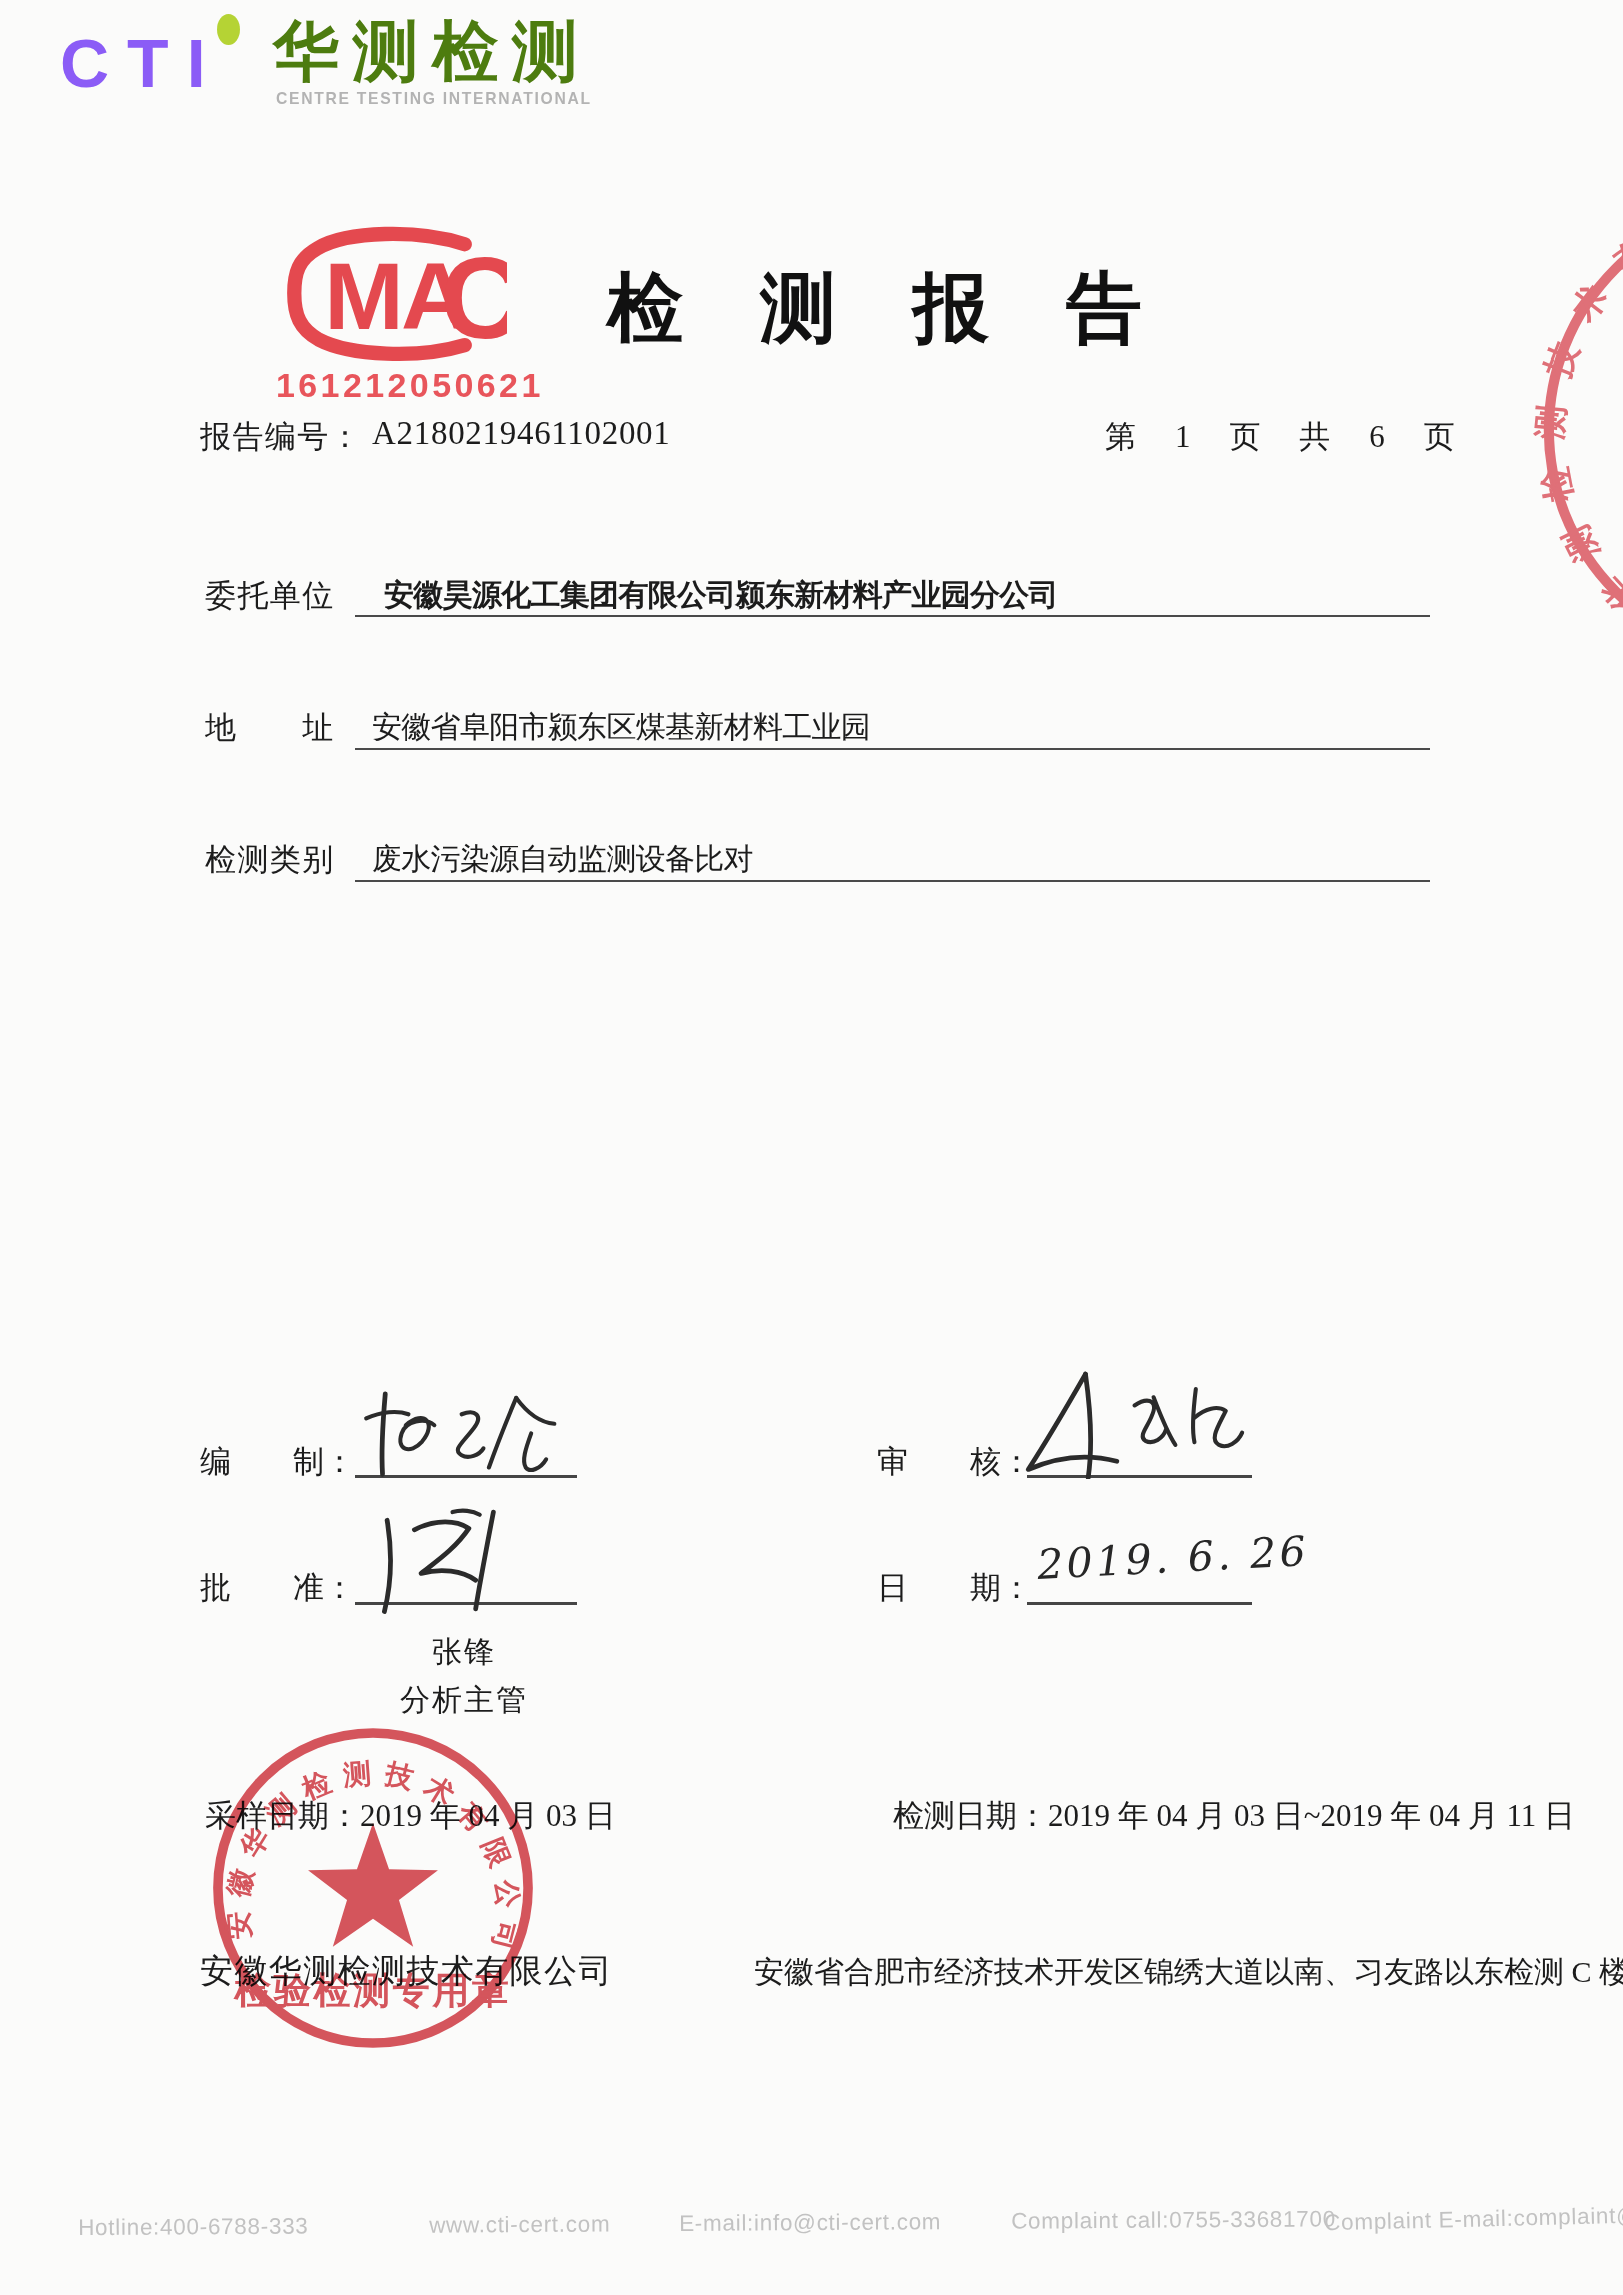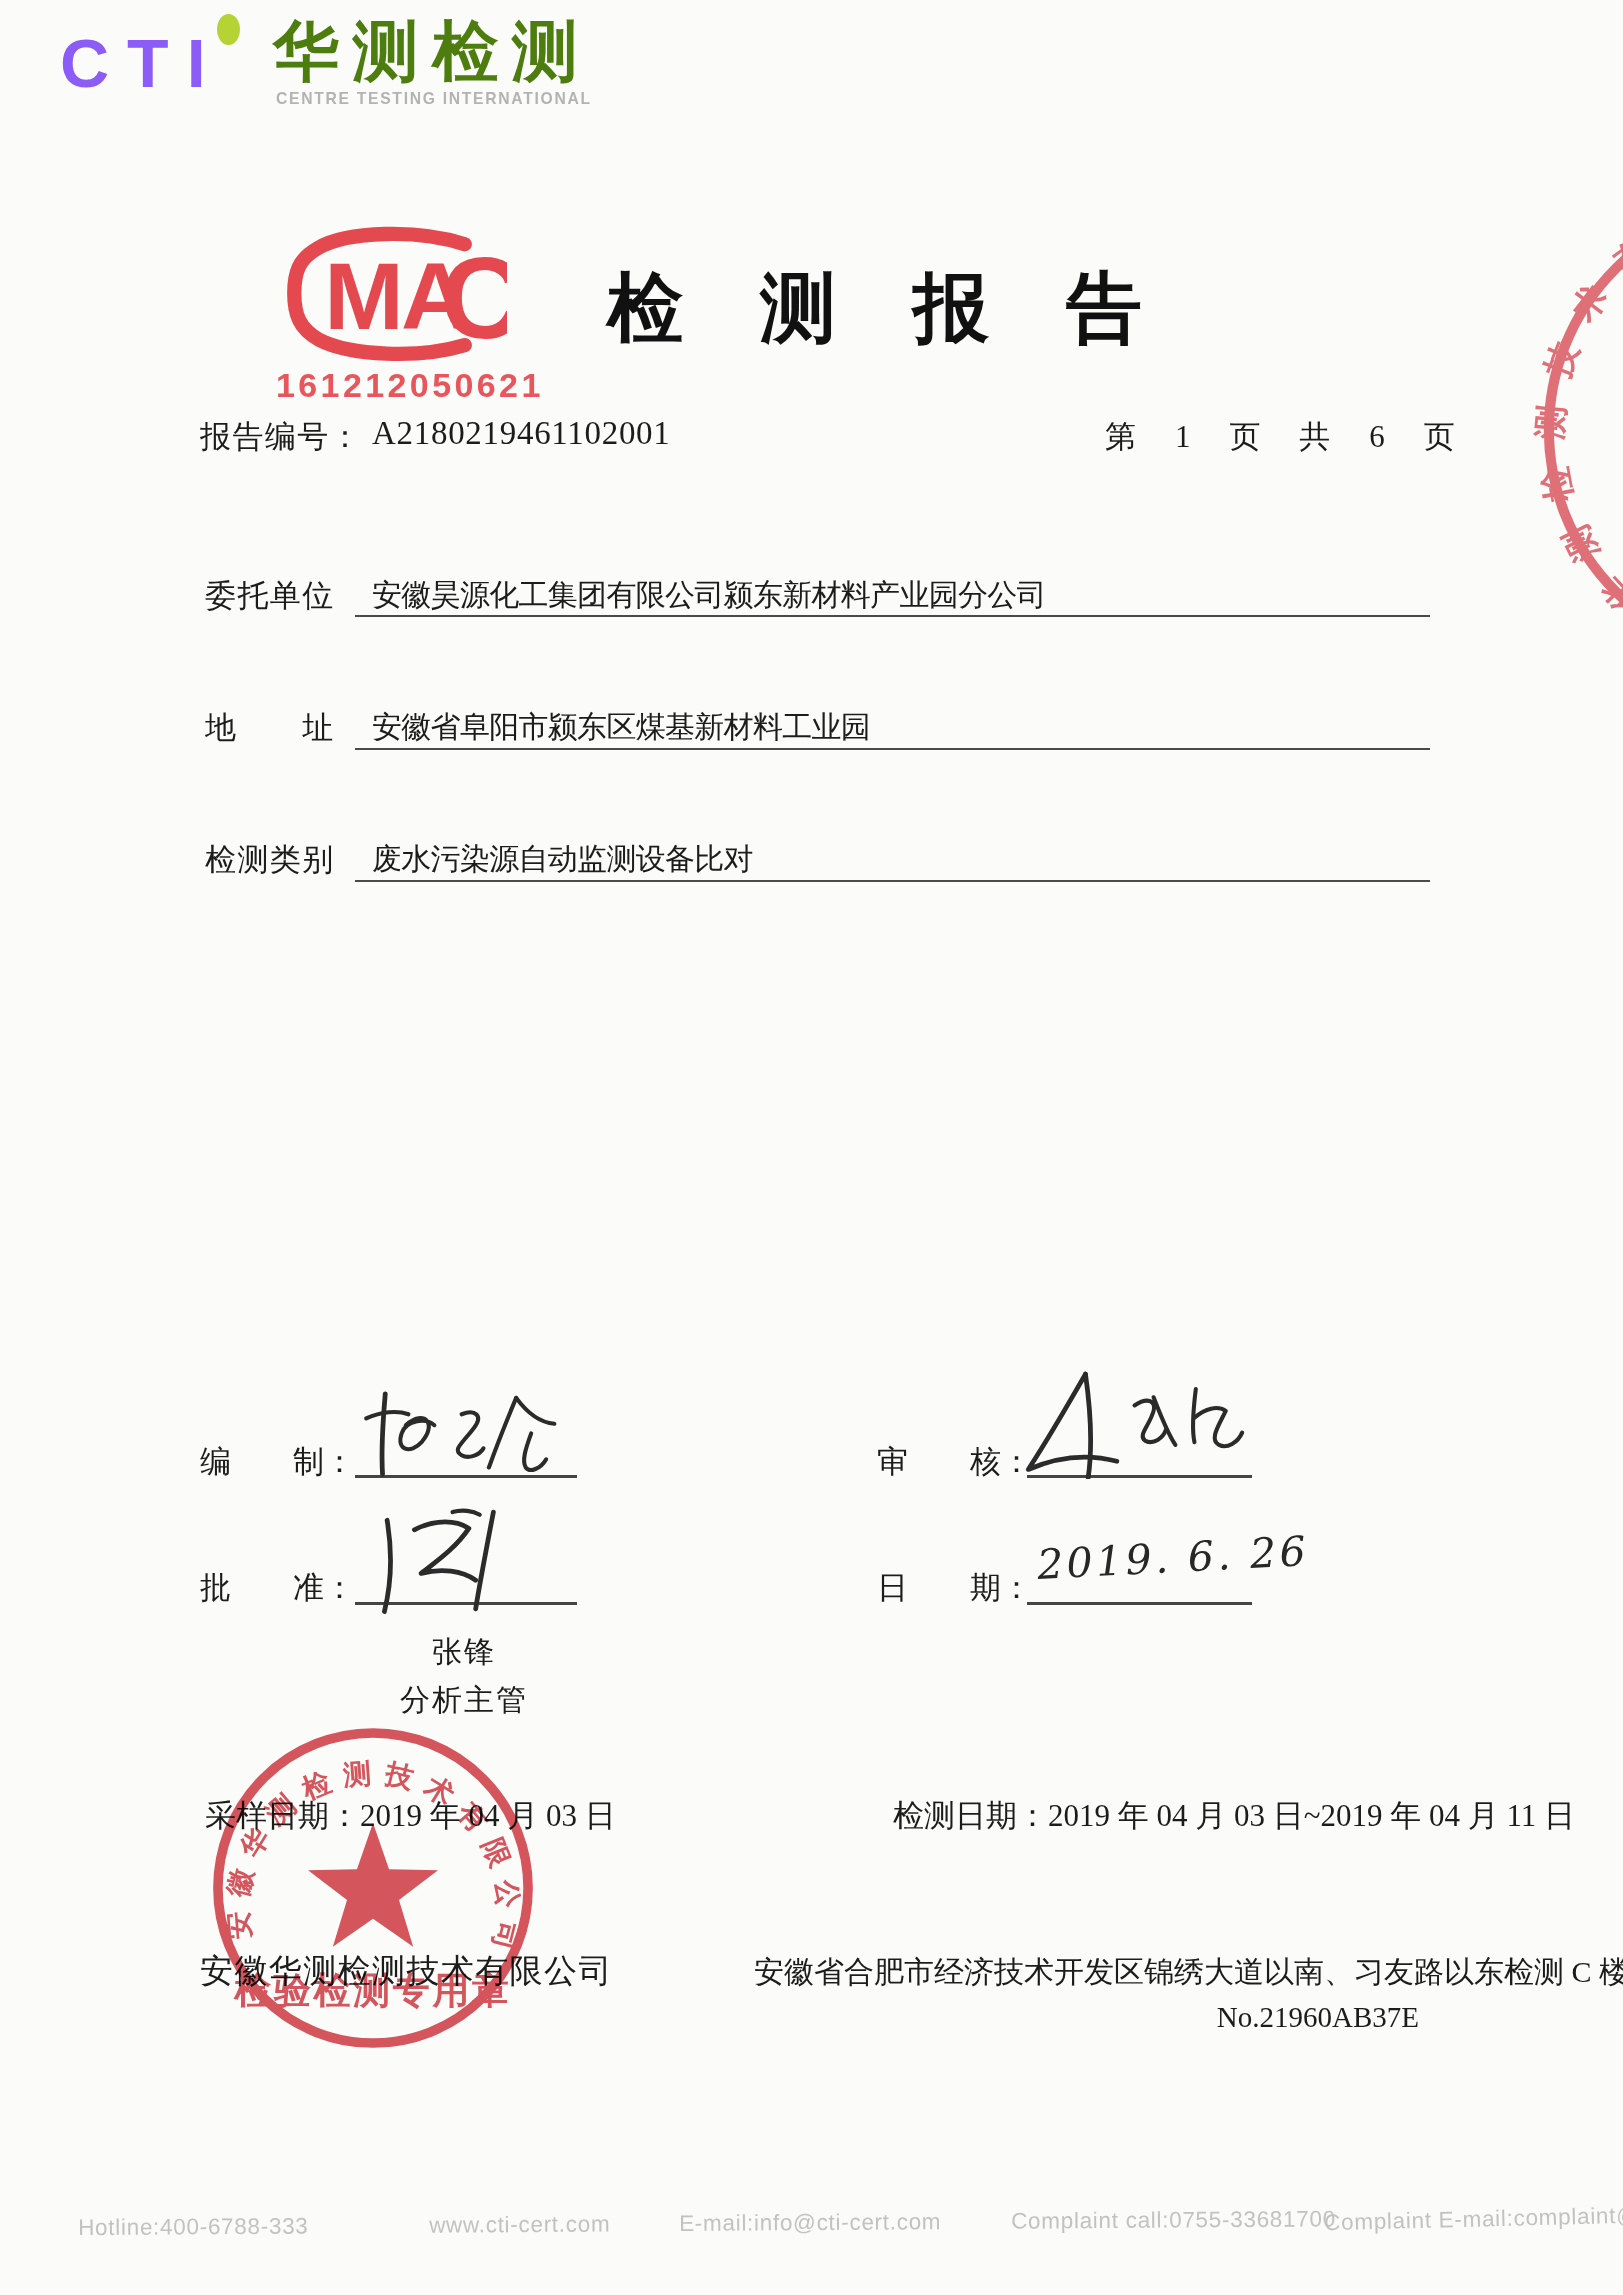--- a/index.html
+++ b/index.html
@@ -105,21 +105,21 @@
   </svg>
   <div class="abs cma-number">161212050621</div>
 
   <h1 class="abs title" style="margin:0;">检 测 报 告</h1>
 
   <span class="abs repno-label">报告编号：</span>
   <span class="abs repno-value">A2180219461102001</span>
   <span class="abs page-ind">第 1 页 共 6 页</span>
 
   <span class="abs f-label" style="left:205px; top:575px;">委托单位</span>
-  <span class="abs f-value" style="left:372px; top:575px;">安徽昊源化工集团有限公司颍东新材料产业园分公司</span>
+  <span class="abs f-value" style="left:384px; top:575px;font-weight:bold;">安徽昊源化工集团有限公司颍东新材料产业园分公司</span>
   <div class="abs u-line" style="left:355px; top:615px; width:1075px;"></div>
 
   <span class="abs f-label" style="left:205px; top:707px;">地　　址</span>
   <span class="abs f-value" style="left:372px; top:707px;">安徽省阜阳市颍东区煤基新材料工业园</span>
   <div class="abs u-line" style="left:355px; top:748px; width:1075px;"></div>
 
   <span class="abs f-label" style="left:205px; top:839px;">检测类别</span>
   <span class="abs f-value" style="left:372px; top:839px;">废水污染源自动监测设备比对</span>
   <div class="abs u-line" style="left:355px; top:880px; width:1075px;"></div>
 
@@ -160,21 +160,20 @@
   <span class="abs hand-date" style="left:1037px; top:1534px;">2019. 6. 26</span>
 
   <div class="abs name-cn" style="left:355px; top:1632px;">张锋</div>
   <div class="abs name-cn" style="left:355px; top:1680px;">分析主管</div>
 
   <span class="abs date-line" style="left:205px; top:1795px;">采样日期：2019 年 04 月 03 日</span>
   <span class="abs date-line" style="left:855px; top:1795px;margin-left:38px;">检测日期：2019 年 04 月 03 日~2019 年 04 月 11 日</span>
 
   <span class="abs company-cn" style="left:200px; top:1949px;">安徽华测检测技术有限公司</span>
   <span class="abs addr" style="left:754px; top:1952px;">安徽省合肥市经济技术开发区锦绣大道以南、习友路以东检测 C 楼</span>
-  <div class="abs certno" style="left:754px; top:2001px;">No.21960AB37E</div>
 
   <svg class="abs stamp" style="left:207px; top:1722px;" width="332" height="332" viewBox="0 0 486 486">
     <defs>
       <path id="sealArc" d="M 68 330 A 184 184 0 1 1 418 330" fill="none"></path>
     </defs>
     <circle cx="243" cy="243" r="227" fill="none" stroke="#d4434c" stroke-width="14"></circle>
     <g transform="translate(243,248)" fill="#d4434c">
       <polygon points="0,-100 23.5,-32.4 95.1,-30.9 38,12.4 58.8,80.9 0,40 -58.8,80.9 -38,12.4 -95.1,-30.9 -23.5,-32.4"></polygon>
     </g>
     <text font-size="41" font-weight="bold" fill="#d4434c" letter-spacing="17" font-family="Liberation Serif, serif">

